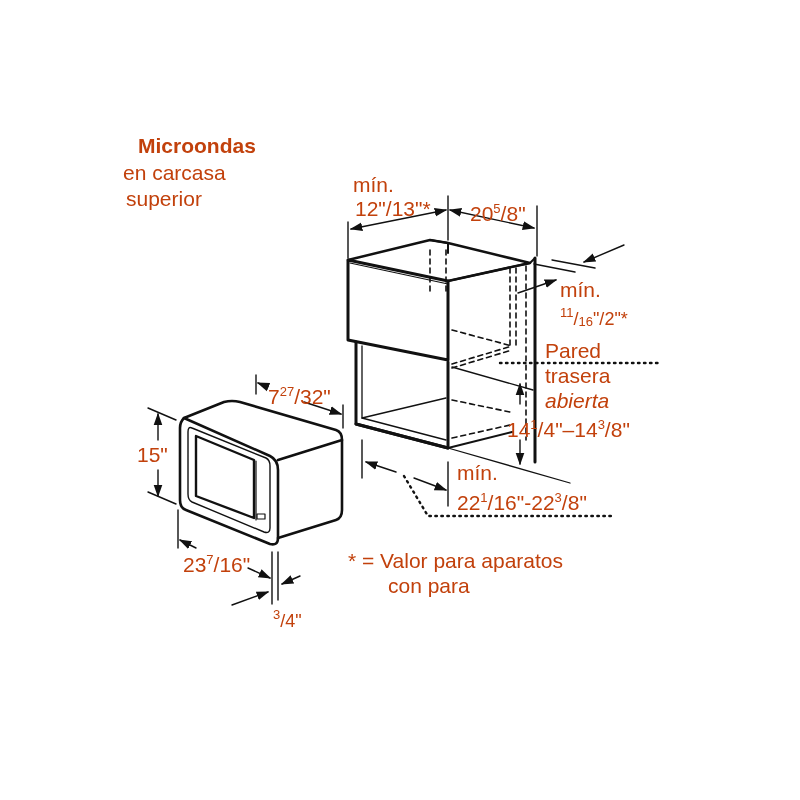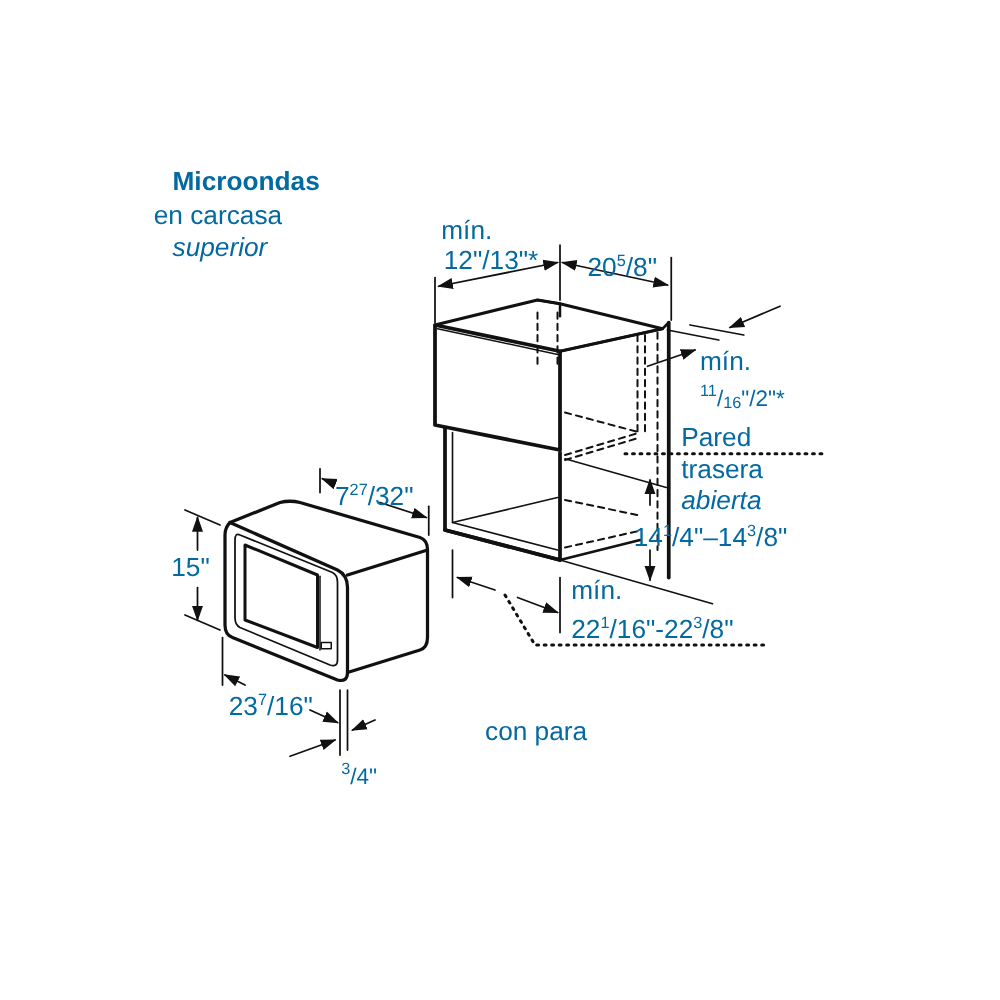--- a/index.html
+++ b/index.html
@@ -1,19 +1,19 @@
 <!DOCTYPE html>
 <html><head>
 <meta charset="utf-8">
 <style>
   html, body { margin: 0; padding: 0; background: #ffffff; }
   body { width: 800px; height: 800px; position: relative; overflow: hidden;
          font-family: "Liberation Sans", "DejaVu Sans", sans-serif; color: #111; }
   #stage { position: absolute; left: 0; top: 0; width: 800px; height: 800px; }
-  .lbl { position: absolute; white-space: nowrap; font-size: 21px; line-height: 22px; color: #0369a1; }
+  .lbl { position: absolute; white-space: nowrap; font-size: 21px; line-height: 22px; color: #c2410c; }
   .title { font-weight: bold; font-size: 21px; }
   .sup { font-size: 13px; vertical-align: 8px; }
   .sub { font-size: 13px; vertical-align: -1px; }
 </style>
 </head>
 <body>
 
 <div id="stage">
 
   <svg width="800" height="800" viewBox="0 0 800 800" style="position:absolute;left:0;top:0">
@@ -119,21 +119,21 @@
 
       <line x1="272" y1="552" x2="272" y2="604" stroke-width="1.4"></line>
       <line x1="278" y1="552" x2="278" y2="600" stroke-width="1.4"></line>
       <line x1="300" y1="576" x2="282" y2="584" stroke-width="1.4" marker-end="url(#ah)"></line>
       <line x1="232" y1="605" x2="268" y2="592" stroke-width="1.4" marker-end="url(#ah)"></line>
     </g>
   </svg>
 
   <div class="lbl title" style="left:138px;top:135px;">Microondas</div>
   <div class="lbl" style="left:123px;top:162px;">en carcasa</div>
-  <div class="lbl" style="left:138px;top:188px;font-style:italic;">superior</div>
+  <div class="lbl" style="left:126px;top:188px;">superior</div>
 
   <div class="lbl" style="left:353px;top:174px;">mín.</div>
   <div class="lbl" style="left:355px;top:198px;">12"/13"*</div>
 
   <div class="lbl" style="left:470px;top:198px;"><span>20</span><span class="sup">5</span>/<span>8</span><span>"</span></div>
 
   <div class="lbl" style="left:560px;top:279px;">mín.</div>
   <div class="lbl" style="left:560px;top:302px;font-size:18px;"><span class="sup">11</span>/<span class="sub">16</span><span>"/2"*</span></div>
 
   <div class="lbl" style="left:545px;top:340px;">Pared</div>
@@ -146,15 +146,16 @@
   <div class="lbl" style="left:457px;top:487px;"><span>22</span><span class="sup">1</span>/<span>16</span><span>"-</span><span>22</span><span class="sup">3</span>/<span>8</span><span>"</span></div>
 
   <div class="lbl" style="left:268px;top:381px;"><span>7</span><span class="sup">27</span>/<span>32</span><span>"</span></div>
 
   <div class="lbl" style="left:137px;top:444px;">15"</div>
 
   <div class="lbl" style="left:183px;top:549px;"><span>23</span><span class="sup">7</span>/<span>16</span><span>"</span></div>
 
   <div class="lbl" style="left:273px;top:604px;font-size:18px;"><span class="sup">3</span>/<span>4</span><span>"</span></div>
 
+  <div class="lbl" style="left:348px;top:550px;">* = Valor para aparatos</div>
   <div class="lbl" style="left:388px;top:575px;">con para</div>
 
 </div>
 
 </body></html>

